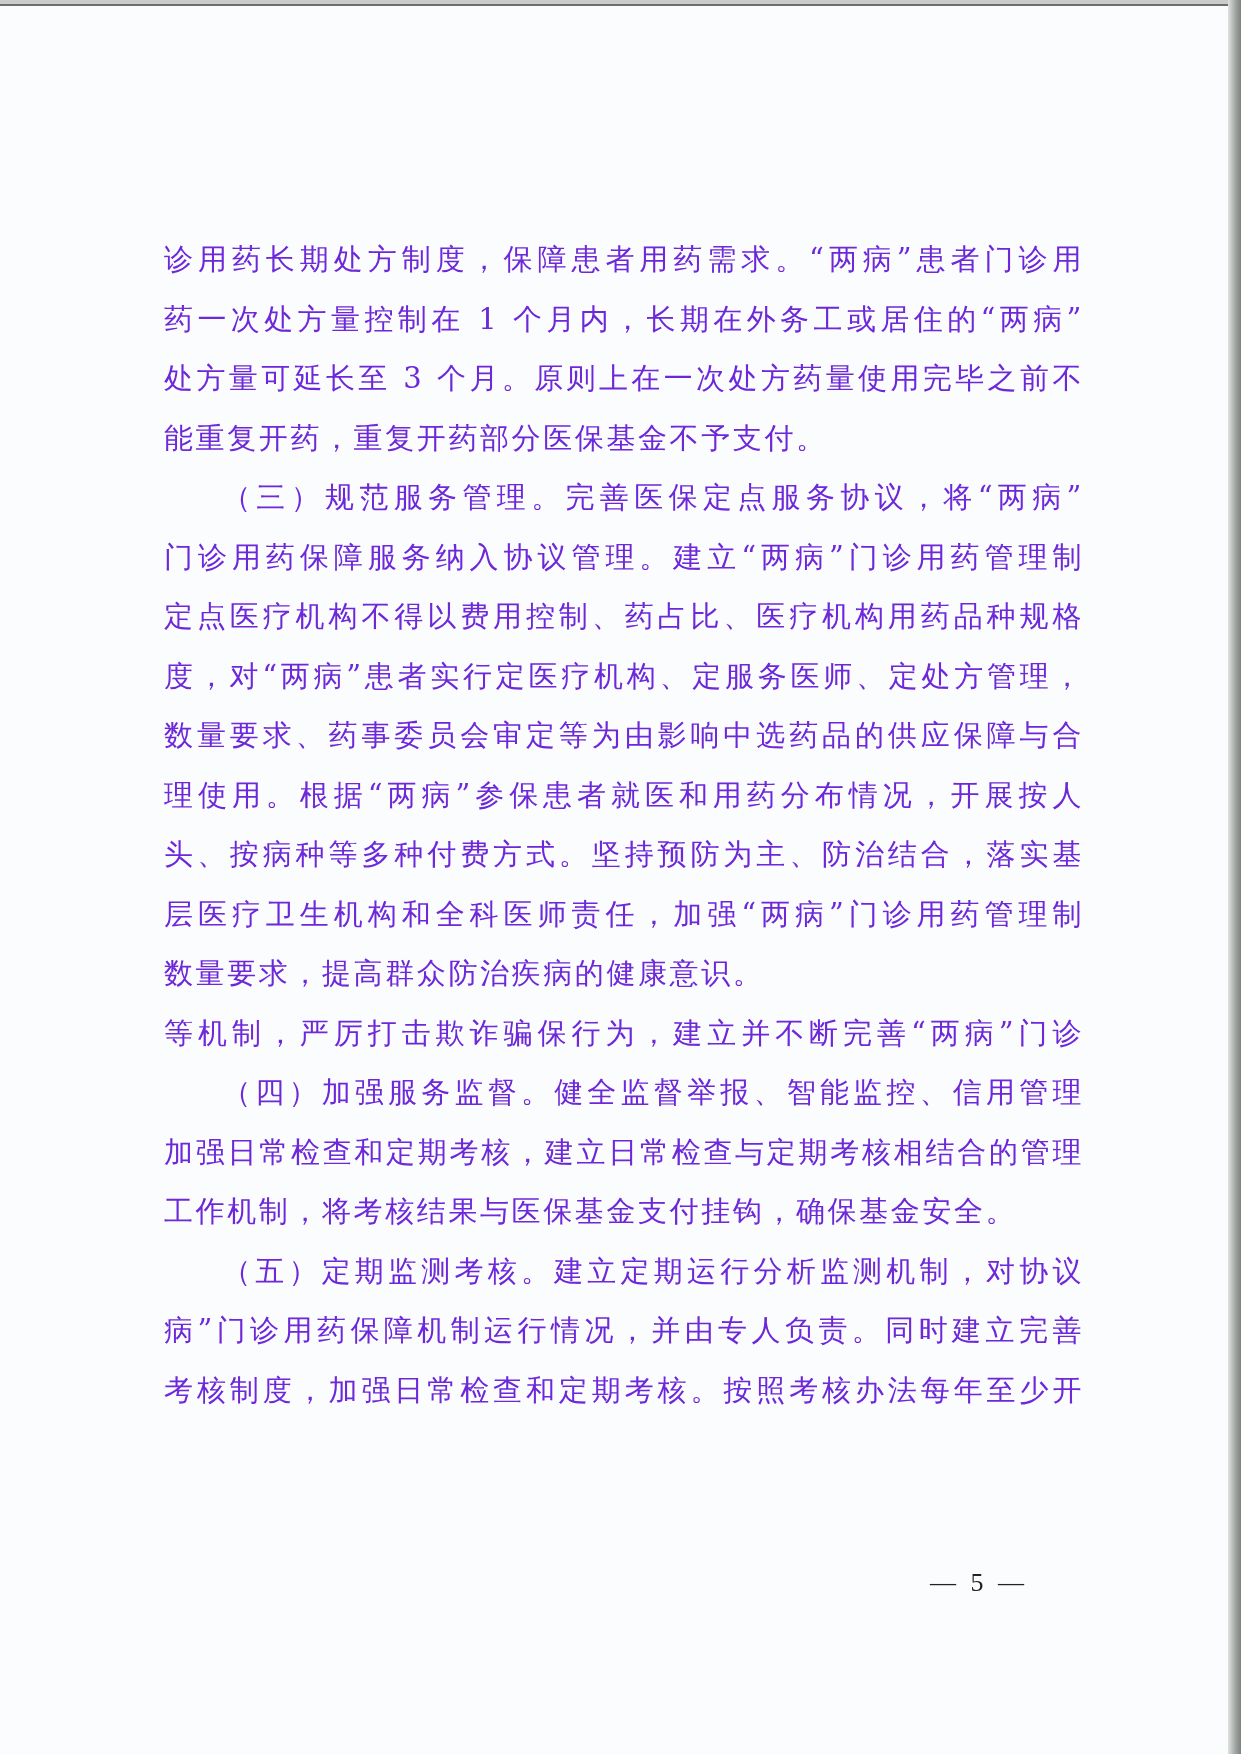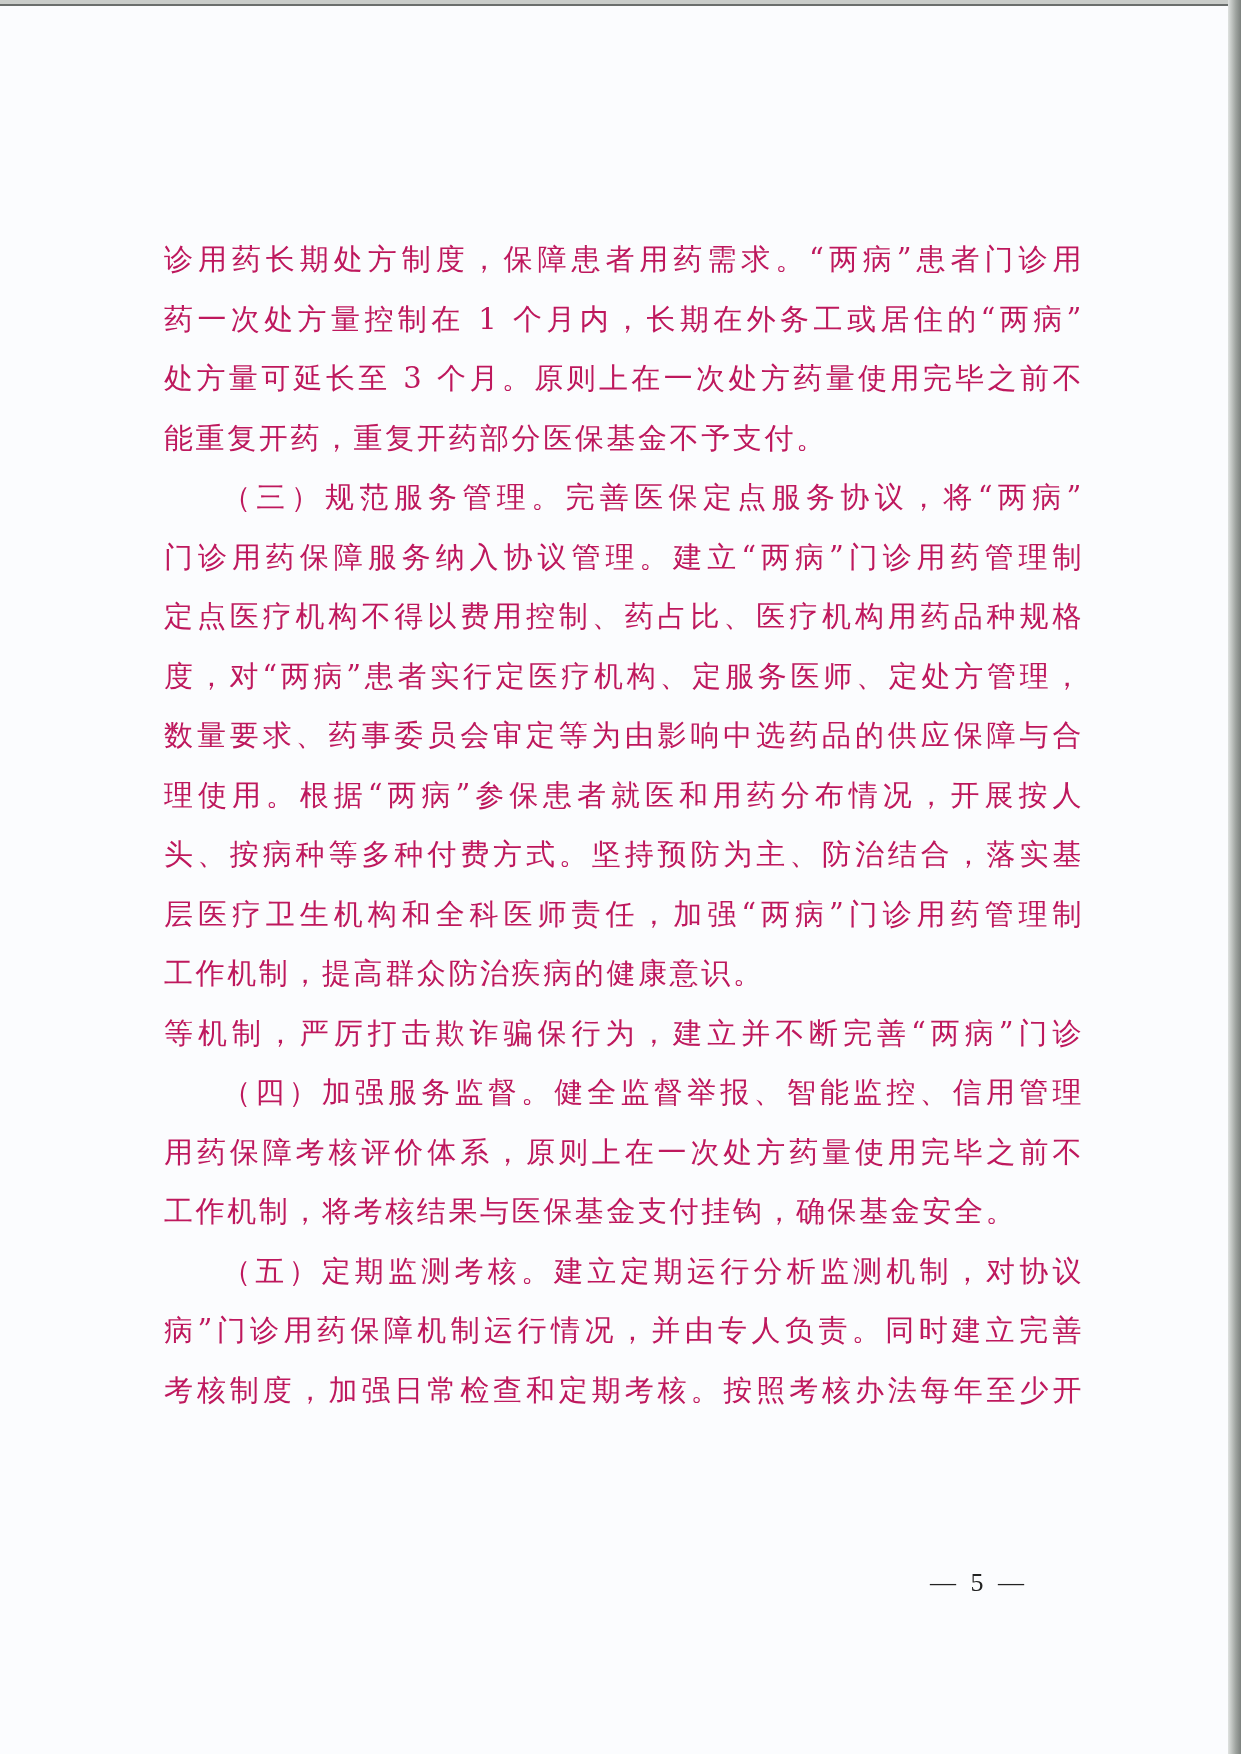--- a/index.html
+++ b/index.html
@@ -34,21 +34,21 @@
     .content {
       position: absolute;
       left: 164px;
       top: 224px;
       width: 920px;
     }
     .line {
       height: 59.5px;
       line-height: 59.5px;
       font-size: 29px;
-      color: #be185d;
+      color: #6d28d9;
       white-space: nowrap;
       letter-spacing: 2.6px;
       text-align: justify;
       text-align-last: justify;
     }
     .line.last {
       text-align-last: left;
     }
     .page-number {
       position: absolute;
@@ -75,27 +75,27 @@
 
     <div>
       <div class="line" style="padding-left:58px">（三）规范服务管理。完善医保定点服务协议，将“两病”</div>
       <div class="line">门诊用药保障服务纳入协议管理。建立“两病”门诊用药管理制</div>
       <div class="line">定点医疗机构不得以费用控制、药占比、医疗机构用药品种规格</div>
       <div class="line">度，对“两病”患者实行定医疗机构、定服务医师、定处方管理，</div>
       <div class="line">数量要求、药事委员会审定等为由影响中选药品的供应保障与合</div>
       <div class="line">理使用。根据“两病”参保患者就医和用药分布情况，开展按人</div>
       <div class="line">头、按病种等多种付费方式。坚持预防为主、防治结合，落实基</div>
       <div class="line">层医疗卫生机构和全科医师责任，加强“两病”门诊用药管理制</div>
-      <div class="line last">工作机制，提高群众防治疾病的健康意识。</div>
+      <div class="line last">数量要求，提高群众防治疾病的健康意识。</div>
     </div>
 
     <div>
       <div class="line">等机制，严厉打击欺诈骗保行为，建立并不断完善“两病”门诊</div>
       <div class="line" style="padding-left:58px">（四）加强服务监督。健全监督举报、智能监控、信用管理</div>
-      <div class="line">用药保障考核评价体系，原则上在一次处方药量使用完毕之前不</div>
+      <div class="line">加强日常检查和定期考核，建立日常检查与定期考核相结合的管理</div>
       <div class="line last">工作机制，将考核结果与医保基金支付挂钩，确保基金安全。</div>
     </div>
 
     <div>
       <div class="line" style="padding-left:58px">（五）定期监测考核。建立定期运行分析监测机制，对协议</div>
       <div class="line">病”门诊用药保障机制运行情况，并由专人负责。同时建立完善</div>
       <div class="line">考核制度，加强日常检查和定期考核。按照考核办法每年至少开</div>
     </div>
 
   </div>

